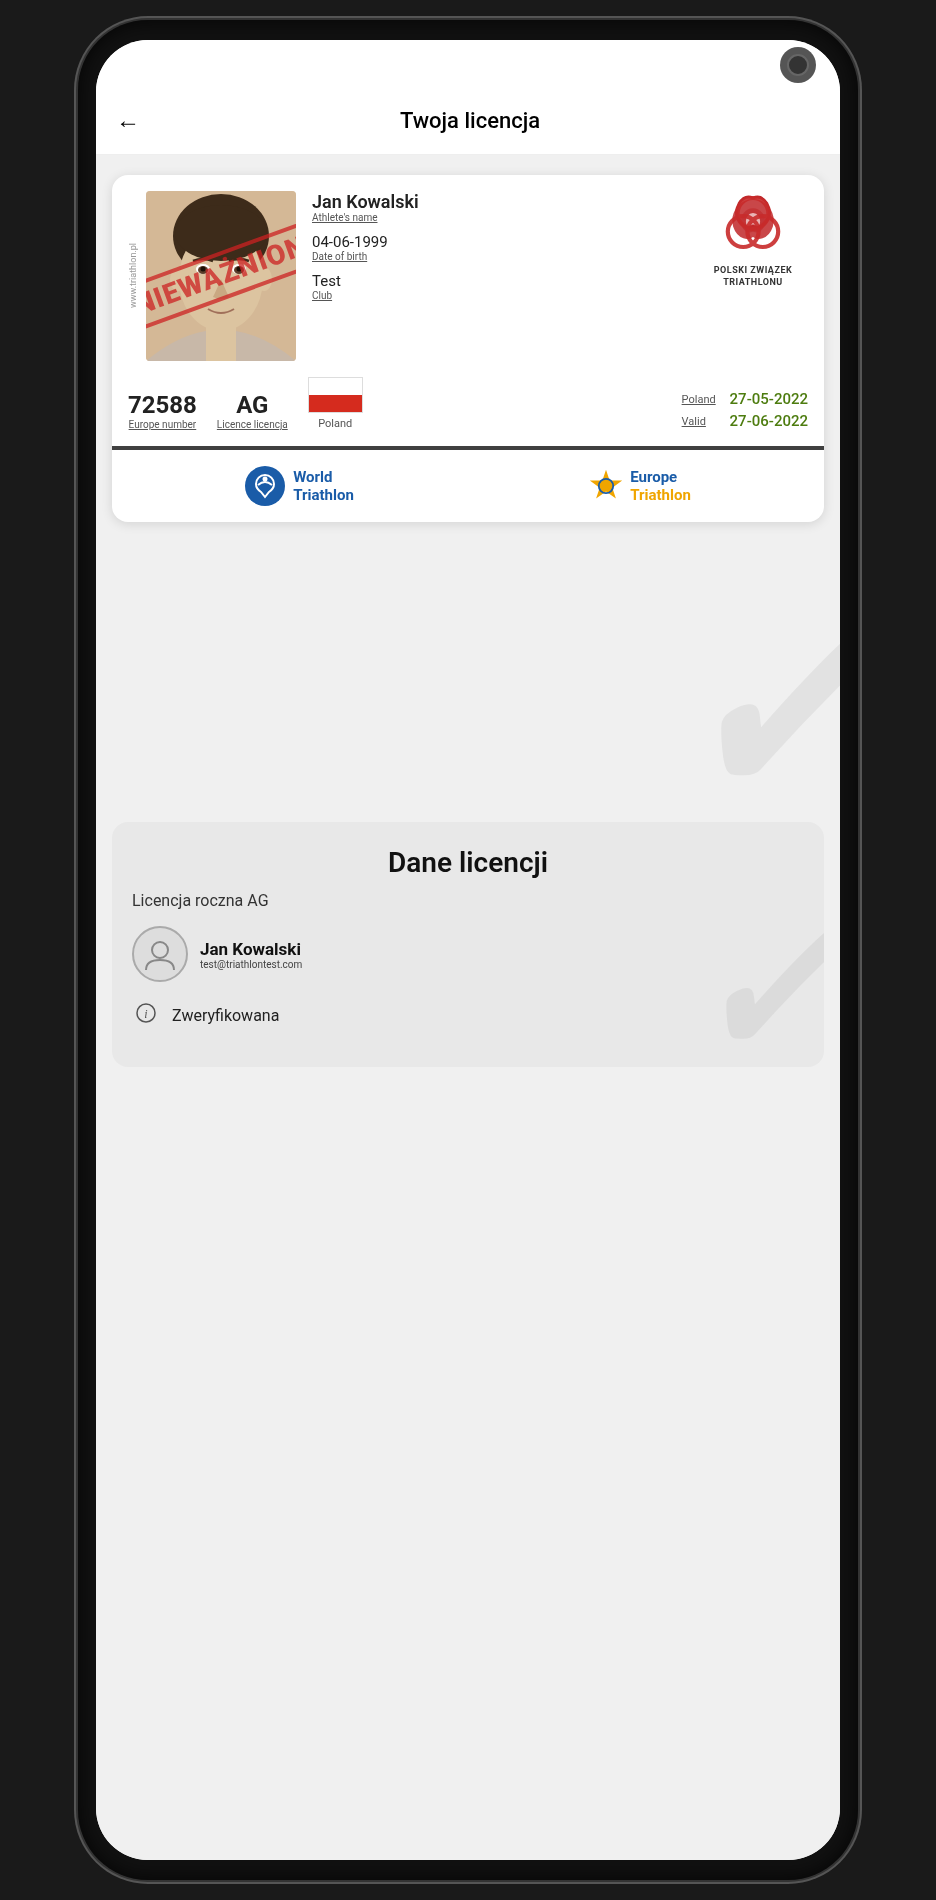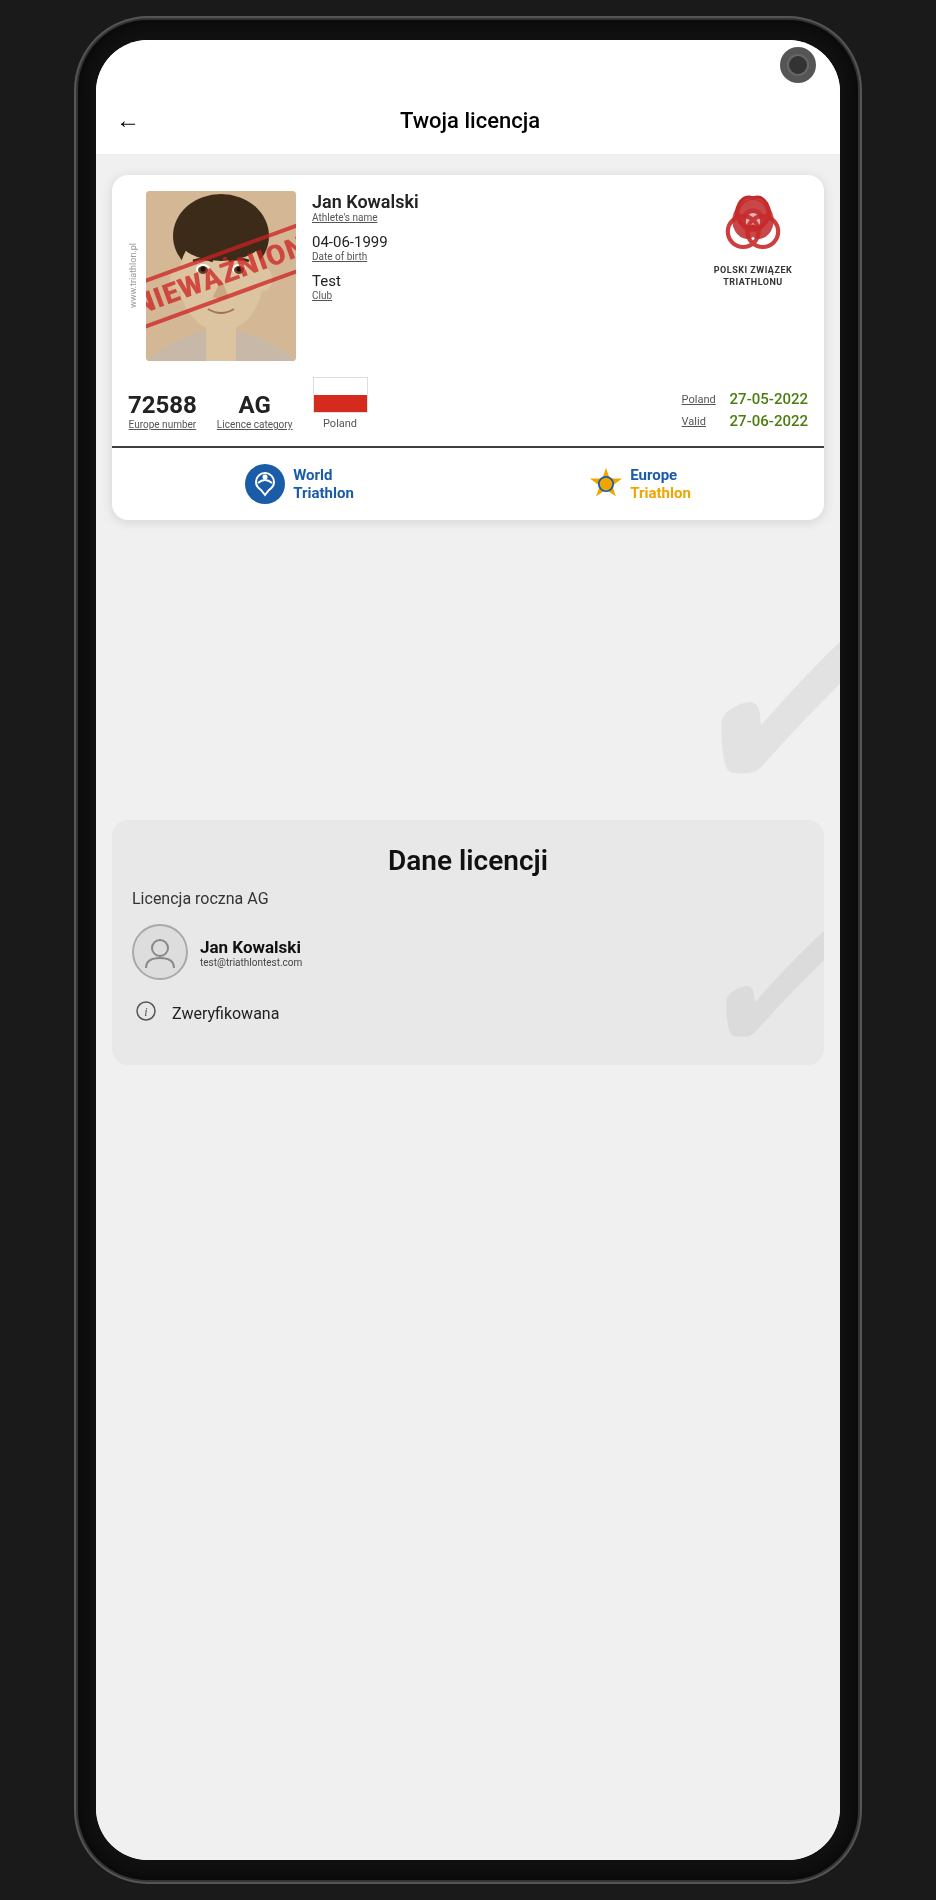--- a/index.html
+++ b/index.html
@@ -290,21 +290,21 @@
       font-size: 15px;
       color: #4d7c0f;
       font-weight: 500;
     }
 
     .card-logos {
       display: flex;
       justify-content: space-around;
       align-items: center;
       padding: 16px;
-      border-top: 2px solid #404040;
+      border-top: 4px solid #404040;
       margin-top: 16px;
     }
 
     
     .wt-logo {
       display: flex;
       align-items: center;
       gap: 8px;
     }
 
@@ -563,21 +563,21 @@
         </div>
 
         <div class="card-numbers">
           <div class="number-block">
             <div class="number-value">72588</div>
             <div class="number-label">Europe number</div>
           </div>
 
           <div class="number-block">
             <div class="number-value">AG</div>
-            <div class="number-label">Licence category</div>
+            <div class="number-label">Licence licencja</div>
           </div>
 
           <div class="flag-block">
             <div class="flag-image">
               <div class="flag-top"></div>
               <div class="flag-bottom"></div>
             </div>
             <div class="flag-label">Poland</div>
           </div>
 

